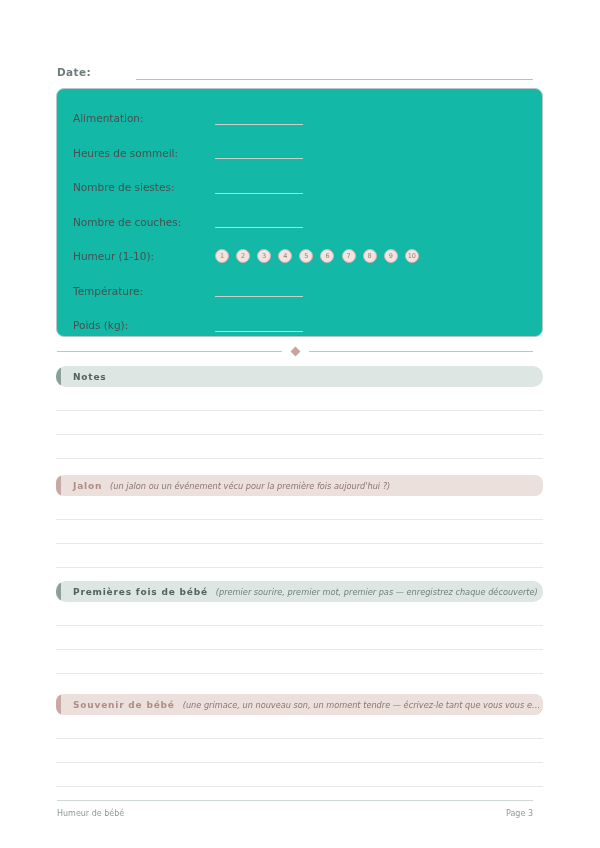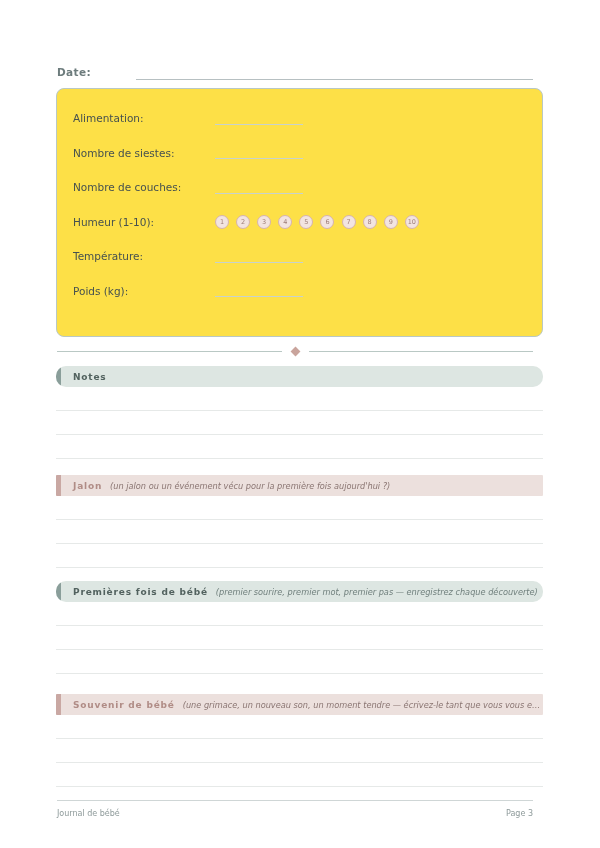--- a/index.html
+++ b/index.html
@@ -50,21 +50,21 @@
   }
 
   
   .form-card {
     position: absolute;
     left: 56px;
     top: 88px;
     width: 487px;
     height: 249px;
     box-sizing: border-box;
-    background: #fde047;
+    background: #14b8a6;
     border: 1px solid #b9c8c4;
     border-radius: 8px;
     padding: 12px 16px 10px 16px;
   }
   .field {
     height: 34.5px;
     display: flex;
     align-items: center;
   }
   .field-label {
@@ -167,21 +167,21 @@
     overflow: hidden;
     text-overflow: ellipsis;
     white-space: nowrap;
   }
   
   .sage .section-header { background: #dde6e2; border-radius: 10px; }
   .sage .accent-bar { background: #8a9e9a; }
   .sage .section-title { color: #52625f; }
   .sage .section-hint { color: #6f7f7c; }
   
-  .rose .section-header { background: #ece0dd; }
+  .rose .section-header { background: #ece0dd; border-radius: 8px; }
   .rose .accent-bar { background: #c9a8a3; }
   .rose .section-title { color: #b08c86; }
   .rose .section-hint { color: #8a7572; }
 
   .write-lines {
     margin-top: 0px;
   }
   .write-line {
     height: 23px;
     border-bottom: 1px solid #e6e9e8;
@@ -210,20 +210,24 @@
 <div class="page">
 
   <div class="date-row">
     <span class="date-label">Date:</span>
     <span class="date-line"></span>
   </div>
 
   <div class="form-card">
     <div class="field">
       <span class="field-label">Alimentation:</span>
+      <span class="field-line"></span>
+    </div>
+    <div class="field">
+      <span class="field-label">Heures de sommeil:</span>
       <span class="field-line"></span>
     </div>
     <div class="field">
       <span class="field-label">Nombre de siestes:</span>
       <span class="field-line"></span>
     </div>
     <div class="field">
       <span class="field-label">Nombre de couches:</span>
       <span class="field-line"></span>
     </div>
@@ -311,17 +315,17 @@
       </span>
     </div>
     <div class="write-lines">
       <div class="write-line"></div>
       <div class="write-line"></div>
       <div class="write-line"></div>
     </div>
   </div>
 
   <div class="footer">
-    <span class="footer-text">Journal de bébé</span>
+    <span class="footer-text">Humeur de bébé</span>
     <span class="footer-text">Page 3</span>
   </div>
 
 </div>
 
 </body></html>

